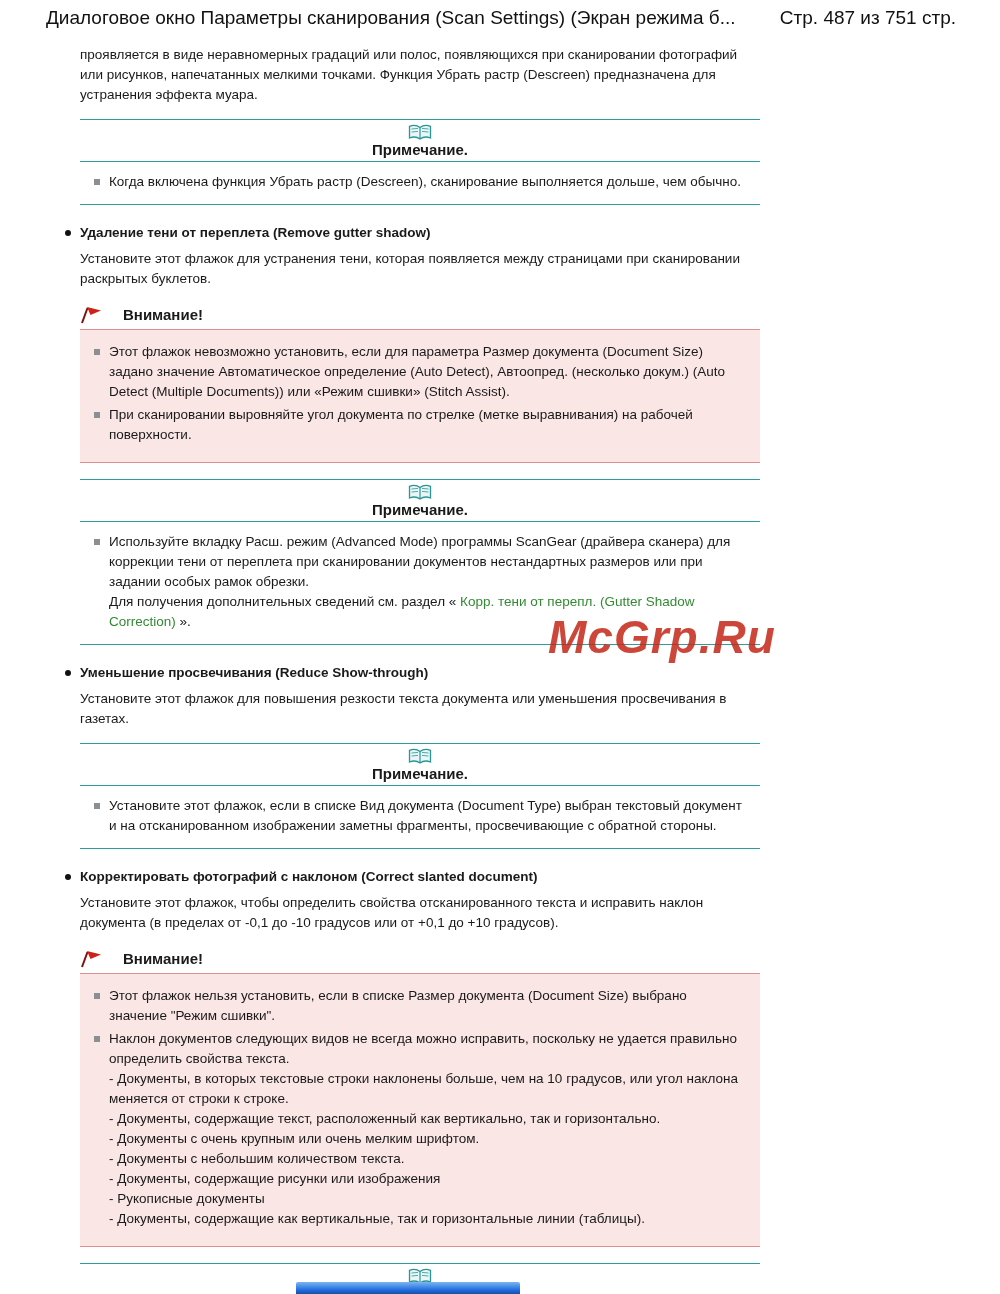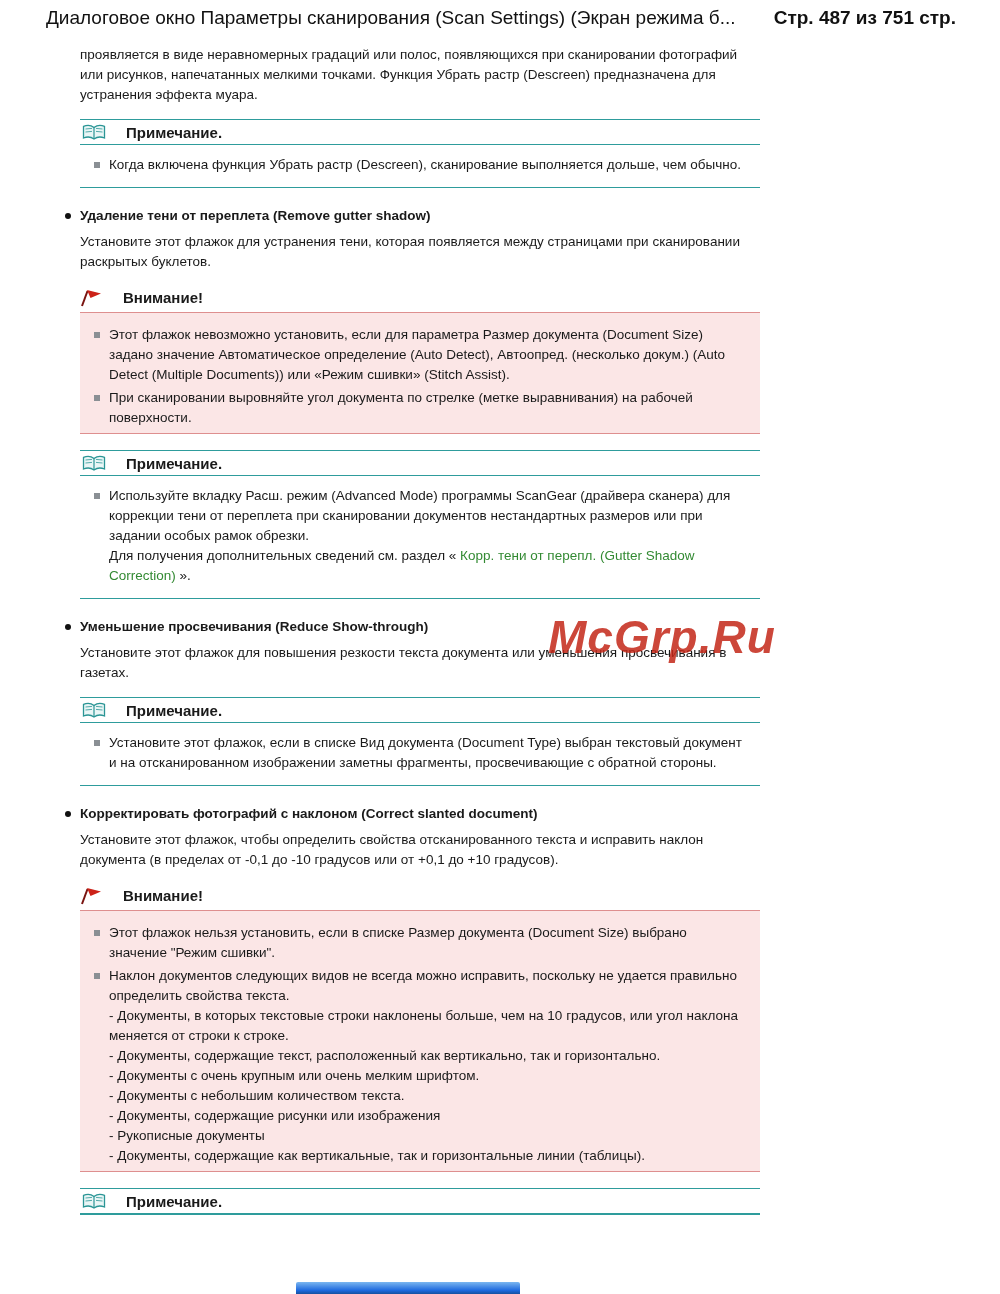--- a/index.html
+++ b/index.html
@@ -6,40 +6,40 @@
   html,body { background:#ffffff; }
   body {
     width:1000px; height:1294px; position:relative; overflow:hidden;
     font-family:"Liberation Sans", sans-serif; color:#1a1a1a;
   }
   .hdr {
     display:flex; justify-content:space-between; align-items:baseline;
     padding:7px 44px 2px 46px; font-size:19px; color:#111;
   }
   .hdr .ttl { white-space:nowrap; overflow:hidden; }
-  .hdr .pg { white-space:nowrap; margin-left:8px;font-weight:bold; }
+  .hdr .pg { white-space:nowrap; margin-left:8px; }
   .content { padding:8px 0 0 80px; width:760px; }
   .para { font-size:13.5px; line-height:20px; margin:6px 0 14px; white-space:pre-wrap; }
 
   
   .note { border-bottom:1px solid #2E9C9C; margin:14px 0 16px; }
   .note-head {
     border-top:1px solid #2E9C9C; border-bottom:1px solid #2E9C9C;
-    display:flex; align-items:center; gap:20px; padding:4px 2px 3px;
+    display:flex; align-items:center; gap:0; padding:4px 2px 3px;flex-direction:column;
   }
   .note-title { font-size:15px; font-weight:bold; }
   .note-body { padding:7px 8px 9px 14px; }
 
   
   .warn { margin:16px 0 16px; }
   .warn-head { display:flex; align-items:center; gap:21px; margin-bottom:5px; }
   .warn-title { font-size:15px; font-weight:bold; }
   .warn-panel {
     background:#FBE6E6; border-top:1px solid #DE8F8F; border-bottom:1px solid #DE8F8F;
-    padding:9px 14px 2px 14px;
+    padding:9px 14px 14px 14px;
   }
 
   .item { display:flex; gap:9px; margin:3px 0; }
   .sq { width:6px; height:6px; background:#8a8f94; margin-top:7px; flex:none; }
   .itxt { font-size:13.5px; line-height:20px; white-space:pre-wrap; }
 
   
   .opt { margin:18px 0 14px; }
   .opt-head { display:flex; gap:9px; margin-left:-15px; }
   .opt-dot { width:6px; height:6px; border-radius:50%; background:#111; margin-top:7px; flex:none; }

